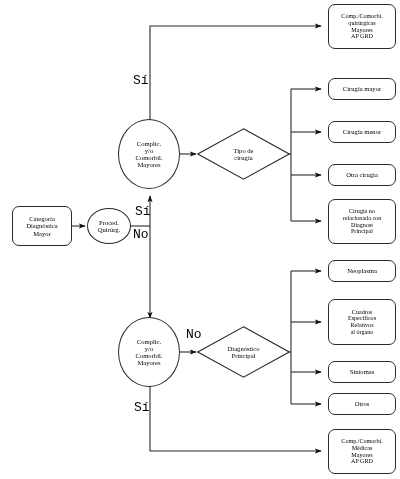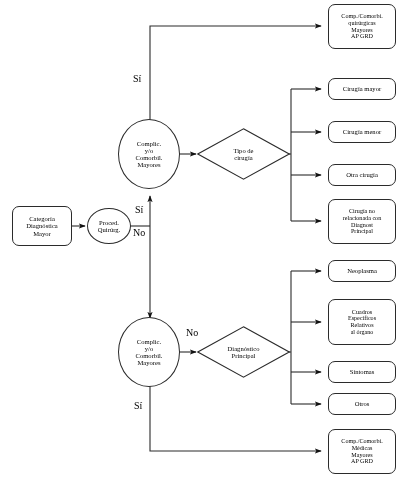--- a/index.html
+++ b/index.html
@@ -73,24 +73,25 @@
   }
   .diamond-label {
     position: relative;
     z-index: 2;
     line-height: 1.08;
     white-space: pre-line;
     text-align: center;
   }
   .edge-label {
     position: absolute;
-    font-size: 10px;
+    font-size: 13px;
     line-height: 1;
     white-space: nowrap;
     color: #000000;
+    font-family: Liberation Mono, monospace;
   }
   .fs6 { font-size: 6.1px; }
   .fs65 { font-size: 6.6px; }
 </style>
 </head>
 <body>
 
 <div id="canvas">
 
   <svg id="svg-lines" viewBox="0 0 400 479">

